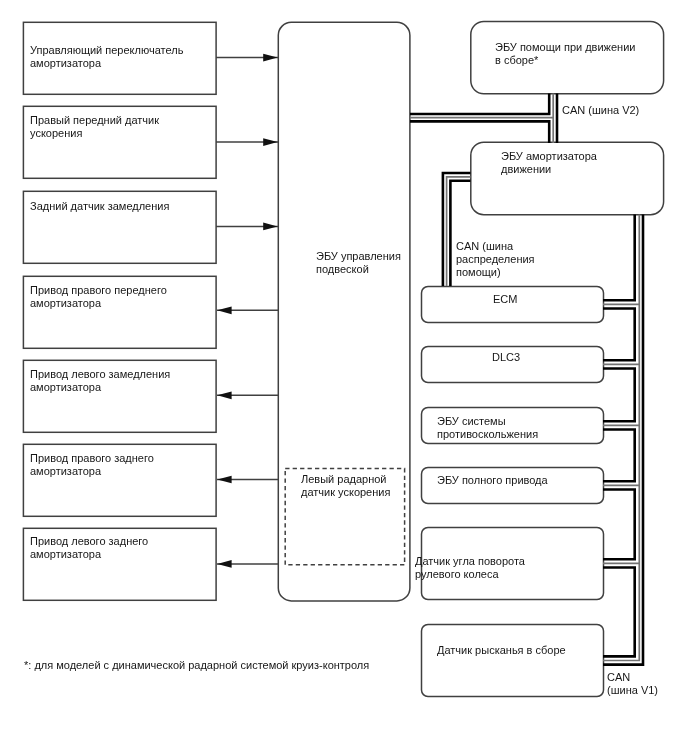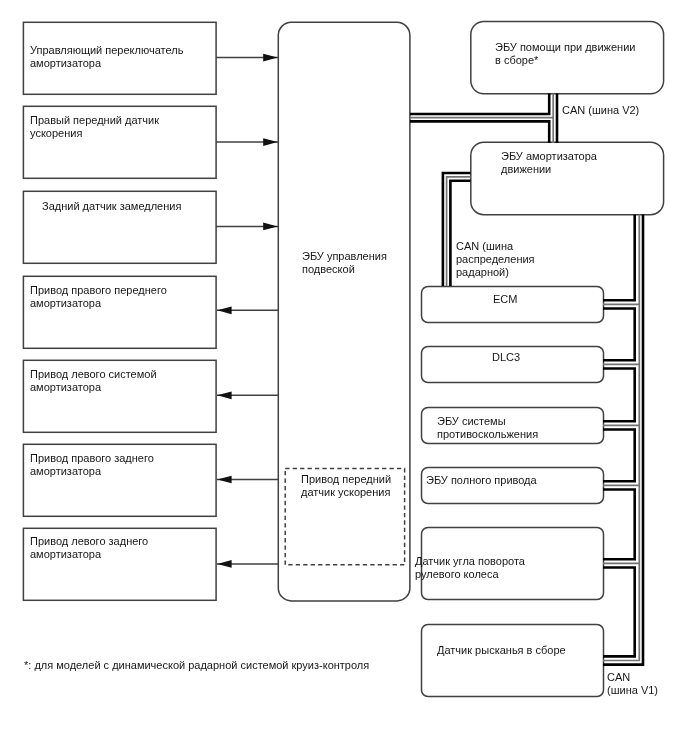--- a/index.html
+++ b/index.html
@@ -93,40 +93,40 @@
     <path d="M603,485.4 L639.3,485.4"></path>
     <path d="M603,563.4 L639.3,563.4"></path>
   </g>
 
 </svg>
 
 <div>
 
   <div class="tx" style="left:30px;top:44px"><span>Управляющий переключатель</span><br><span>амортизатора</span></div>
   <div class="tx" style="left:30px;top:114px"><span>Правый передний датчик</span><br><span>ускорения</span></div>
-  <div class="tx" style="left:42px;top:200px"><span>Задний датчик замедления</span></div>
+  <div class="tx" style="left:30px;top:200px"><span>Задний датчик замедления</span></div>
   <div class="tx" style="left:30px;top:284px"><span>Привод правого переднего</span><br><span>амортизатора</span></div>
-  <div class="tx" style="left:30px;top:368px"><span>Привод левого системой</span><br><span>амортизатора</span></div>
+  <div class="tx" style="left:30px;top:368px"><span>Привод левого замедления</span><br><span>амортизатора</span></div>
   <div class="tx" style="left:30px;top:452px"><span>Привод правого заднего</span><br><span>амортизатора</span></div>
   <div class="tx" style="left:30px;top:535px"><span>Привод левого заднего</span><br><span>амортизатора</span></div>
 
-  <div class="tx" style="left:302px;top:250px"><span>ЭБУ управления</span><br><span>подвеской</span></div>
+  <div class="tx" style="left:316px;top:250px"><span>ЭБУ управления</span><br><span>подвеской</span></div>
 
-  <div class="tx" style="left:301px;top:473px"><span>Привод передний</span><br><span>датчик ускорения</span></div>
+  <div class="tx" style="left:301px;top:473px"><span>Левый радарной</span><br><span>датчик ускорения</span></div>
 
   <div class="tx" style="left:495px;top:41px"><span>ЭБУ помощи при движении</span><br><span>в сборе*</span></div>
   <div class="tx" style="left:501px;top:150px"><span>ЭБУ амортизатора</span><br><span>движении</span></div>
   <div class="tx" style="left:493px;top:293px"><span>ECM</span></div>
   <div class="tx" style="left:492px;top:351px"><span>DLC3</span></div>
   <div class="tx" style="left:437px;top:415px"><span>ЭБУ системы</span><br><span>противоскольжения</span></div>
-  <div class="tx" style="left:426px;top:474px"><span>ЭБУ полного привода</span></div>
+  <div class="tx" style="left:437px;top:474px"><span>ЭБУ полного привода</span></div>
   <div class="tx" style="left:415px;top:555px"><span>Датчик угла поворота</span><br><span>рулевого колеса</span></div>
   <div class="tx" style="left:437px;top:644px"><span>Датчик рысканья в сборе</span></div>
 
   <div class="tx" style="left:562px;top:104px"><span>CAN (шина V2)</span></div>
-  <div class="tx" style="left:456px;top:240px"><span>CAN (шина</span><br><span>распределения</span><br><span>радарной)</span></div>
+  <div class="tx" style="left:456px;top:240px"><span>CAN (шина</span><br><span>распределения</span><br><span>помощи)</span></div>
   <div class="tx" style="left:607px;top:671px"><span>CAN</span><br><span>(шина V1)</span></div>
 
   <div class="tx" style="left:24px;top:659px"><span>*: для моделей с динамической радарной системой круиз-контроля</span></div>
 
 </div>
 
 </div>
 
 </body></html>

